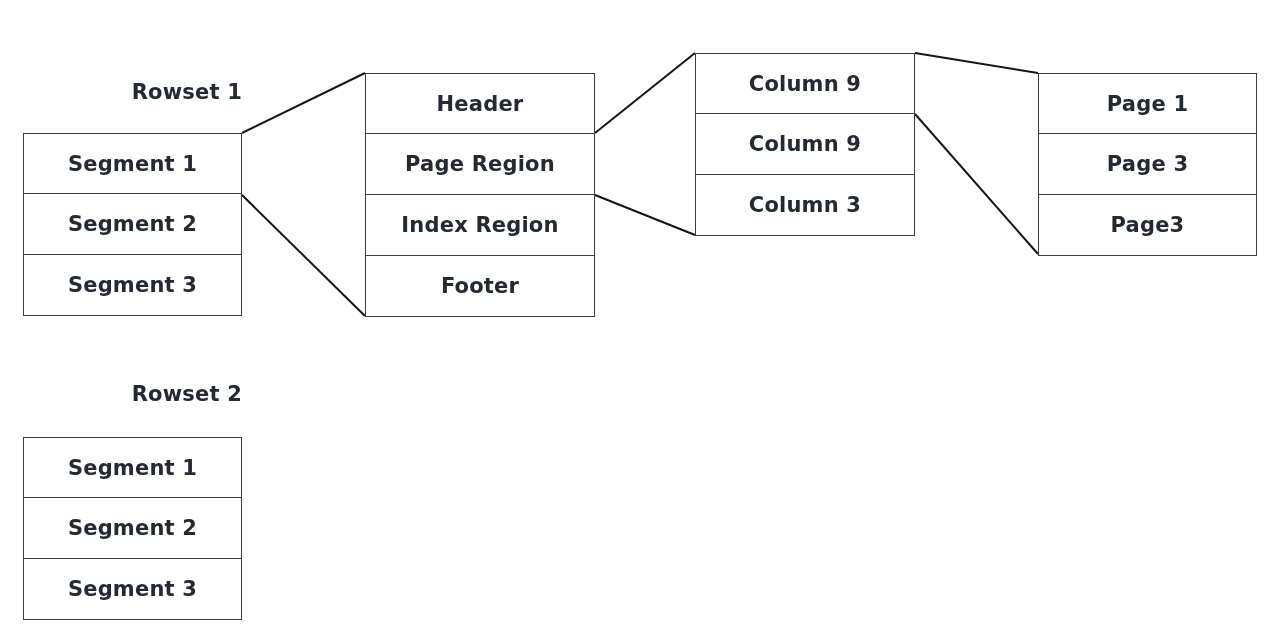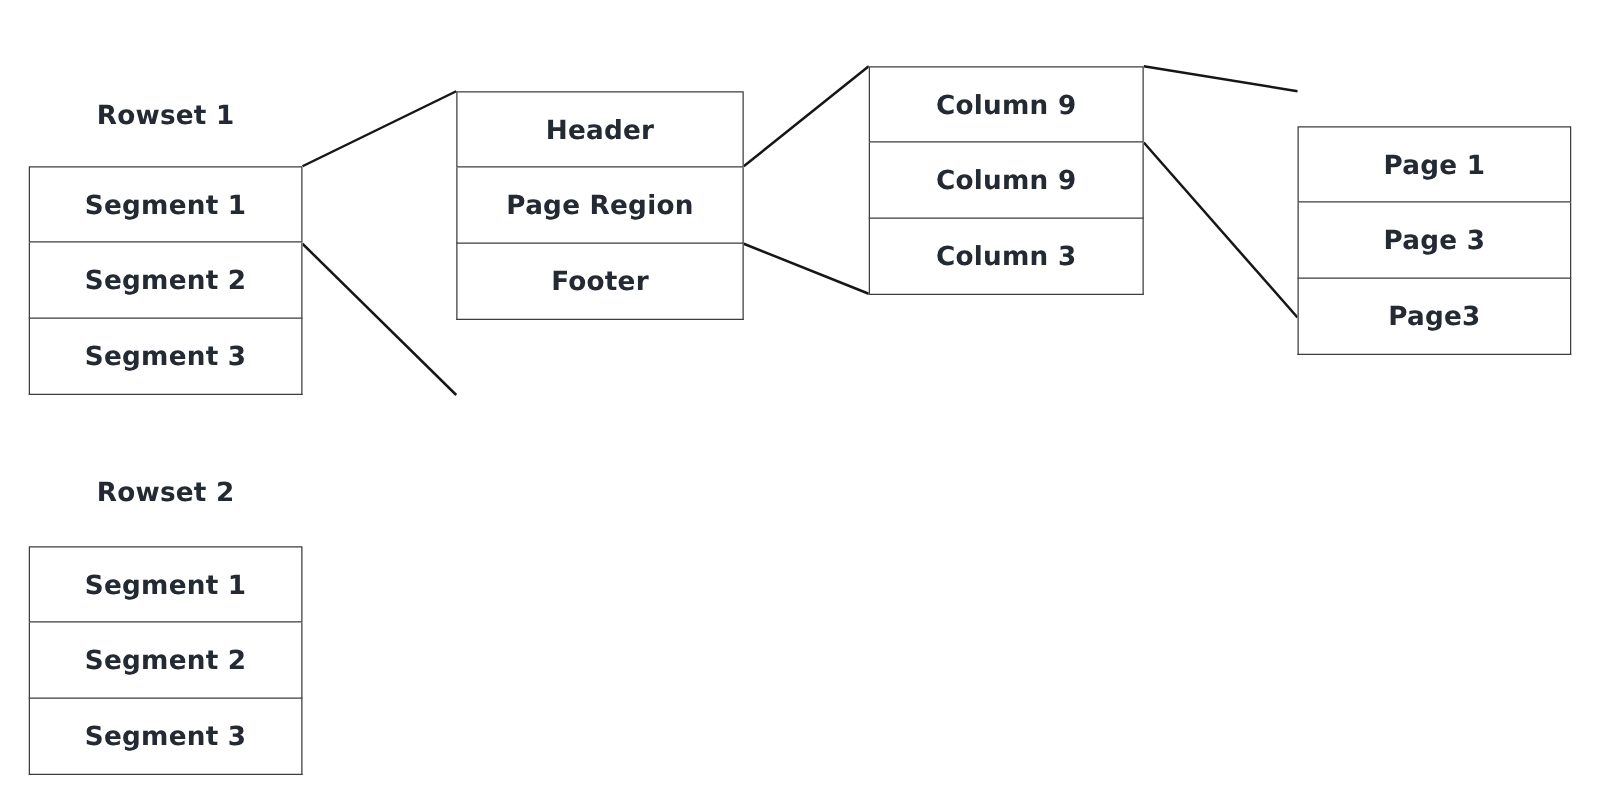--- a/index.html
+++ b/index.html
@@ -39,21 +39,21 @@
     font-size: 21px;
     color: #242a33;
     letter-spacing: 0.2px;
   }
   .row.first {
     border-top: 1px solid #3d3d3d;
   }
   .rowset-label {
     position: absolute;
     width: 219px;
-    text-align: center;
+    text-align: right;
     font-weight: 700;
     font-size: 21px;
     color: #242a33;
     letter-spacing: 0.2px;
   }
 </style>
 </head>
 <body>
 
 <div id="canvas">
@@ -71,30 +71,31 @@
 
   <div class="stack" style="left:23px; top:133px; width:219px;">
     <div class="row first">Segment 1</div>
     <div class="row">Segment 2</div>
     <div class="row">Segment 3</div>
   </div>
 
   <div class="stack" style="left:365px; top:73px; width:230px;border-radius:24px;">
     <div class="row first">Header</div>
     <div class="row">Page Region</div>
+    <div class="row">Index Region</div>
     <div class="row">Footer</div>
   </div>
 
   <div class="stack" style="left:695px; top:53px; width:220px;">
     <div class="row first">Column 9</div>
     <div class="row">Column 9</div>
     <div class="row">Column 3</div>
   </div>
 
-  <div class="stack" style="left:1038px; top:73px; width:219px;margin-top:28px;">
+  <div class="stack" style="left:1038px; top:73px; width:219px;">
     <div class="row first">Page 1</div>
     <div class="row">Page 3</div>
     <div class="row">Page3</div>
   </div>
 
   <div class="rowset-label" style="left:23px; top:382px;">Rowset 2</div>
 
   <div class="stack" style="left:23px; top:437px; width:219px;">
     <div class="row first">Segment 1</div>
     <div class="row">Segment 2</div>

